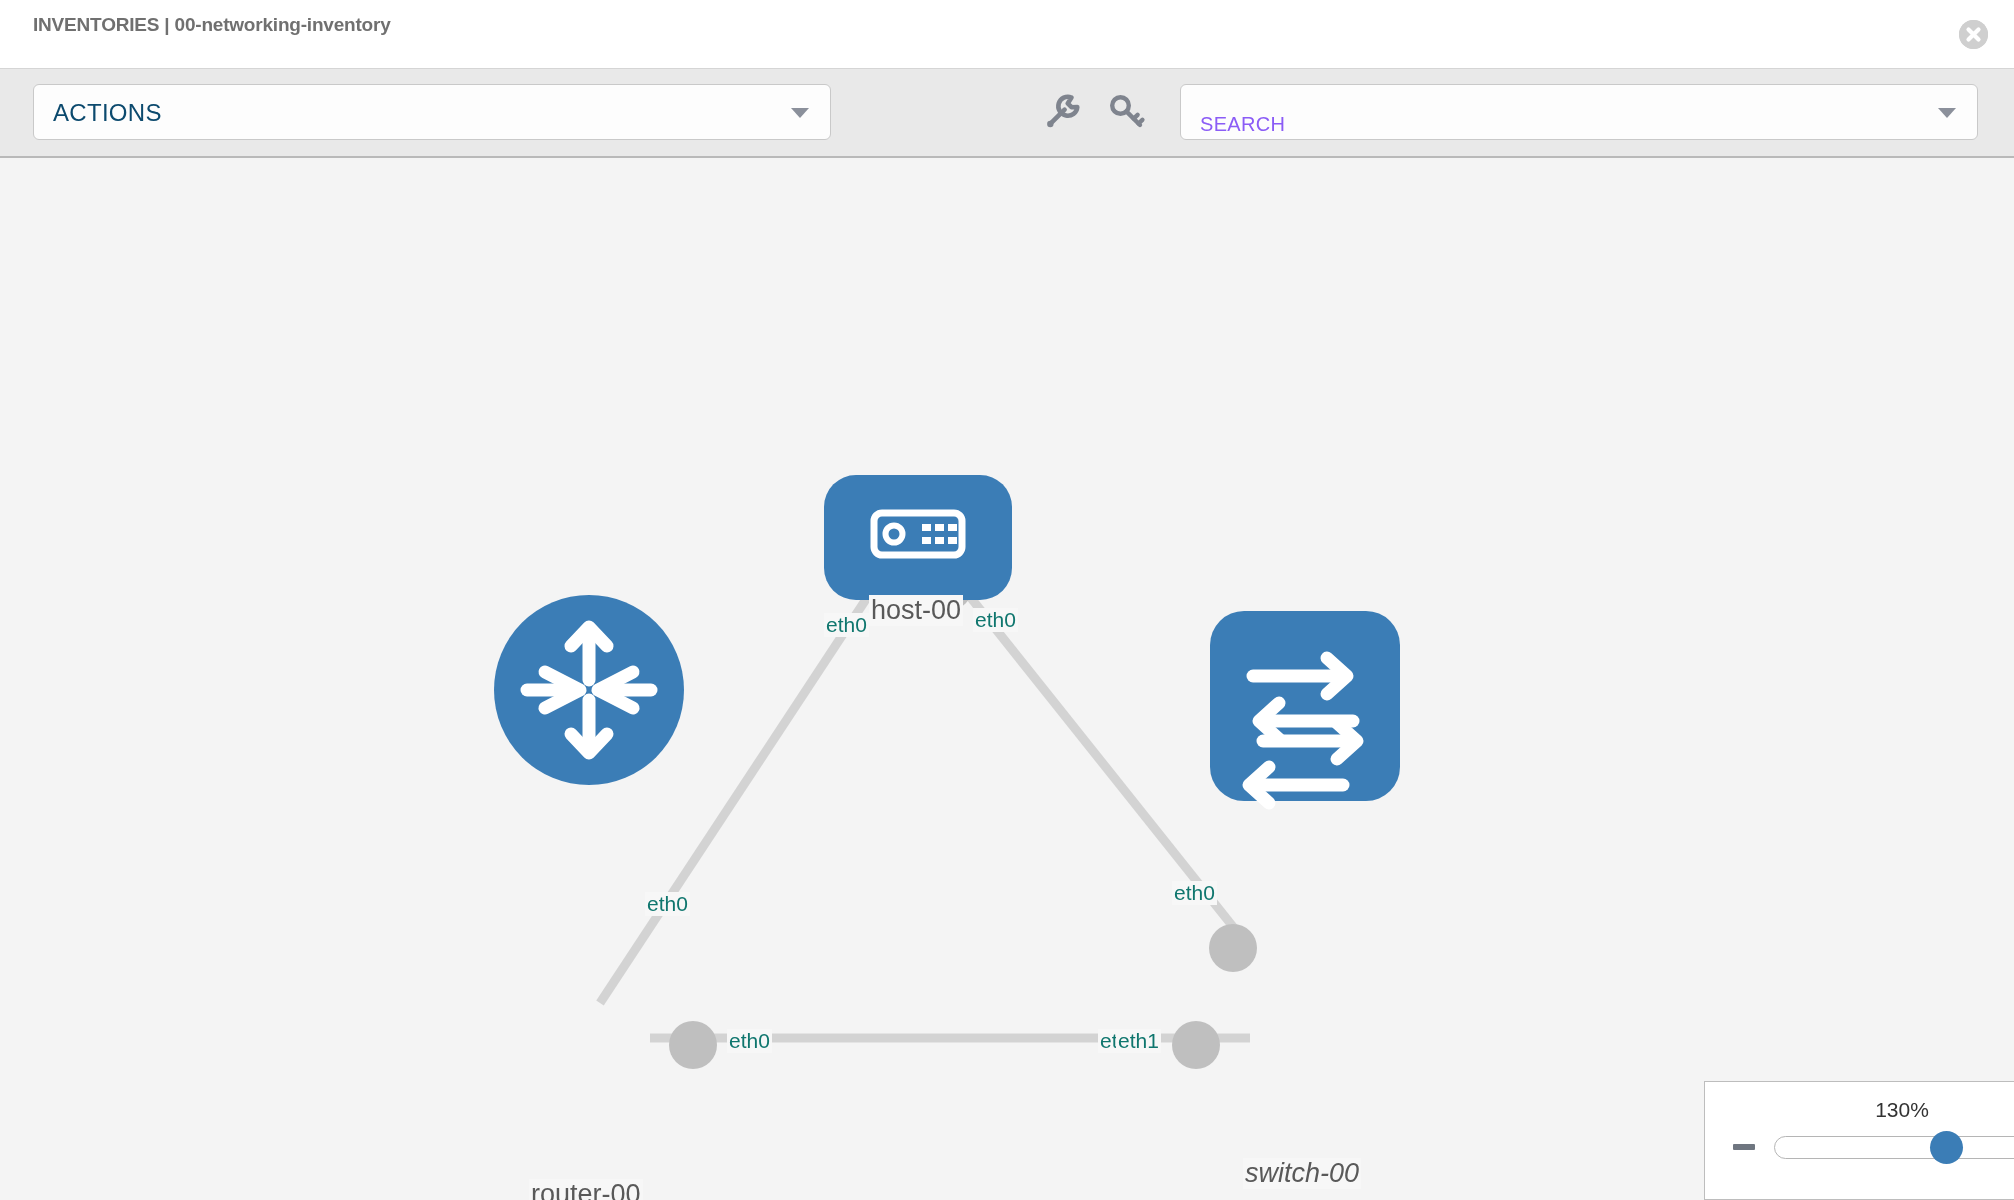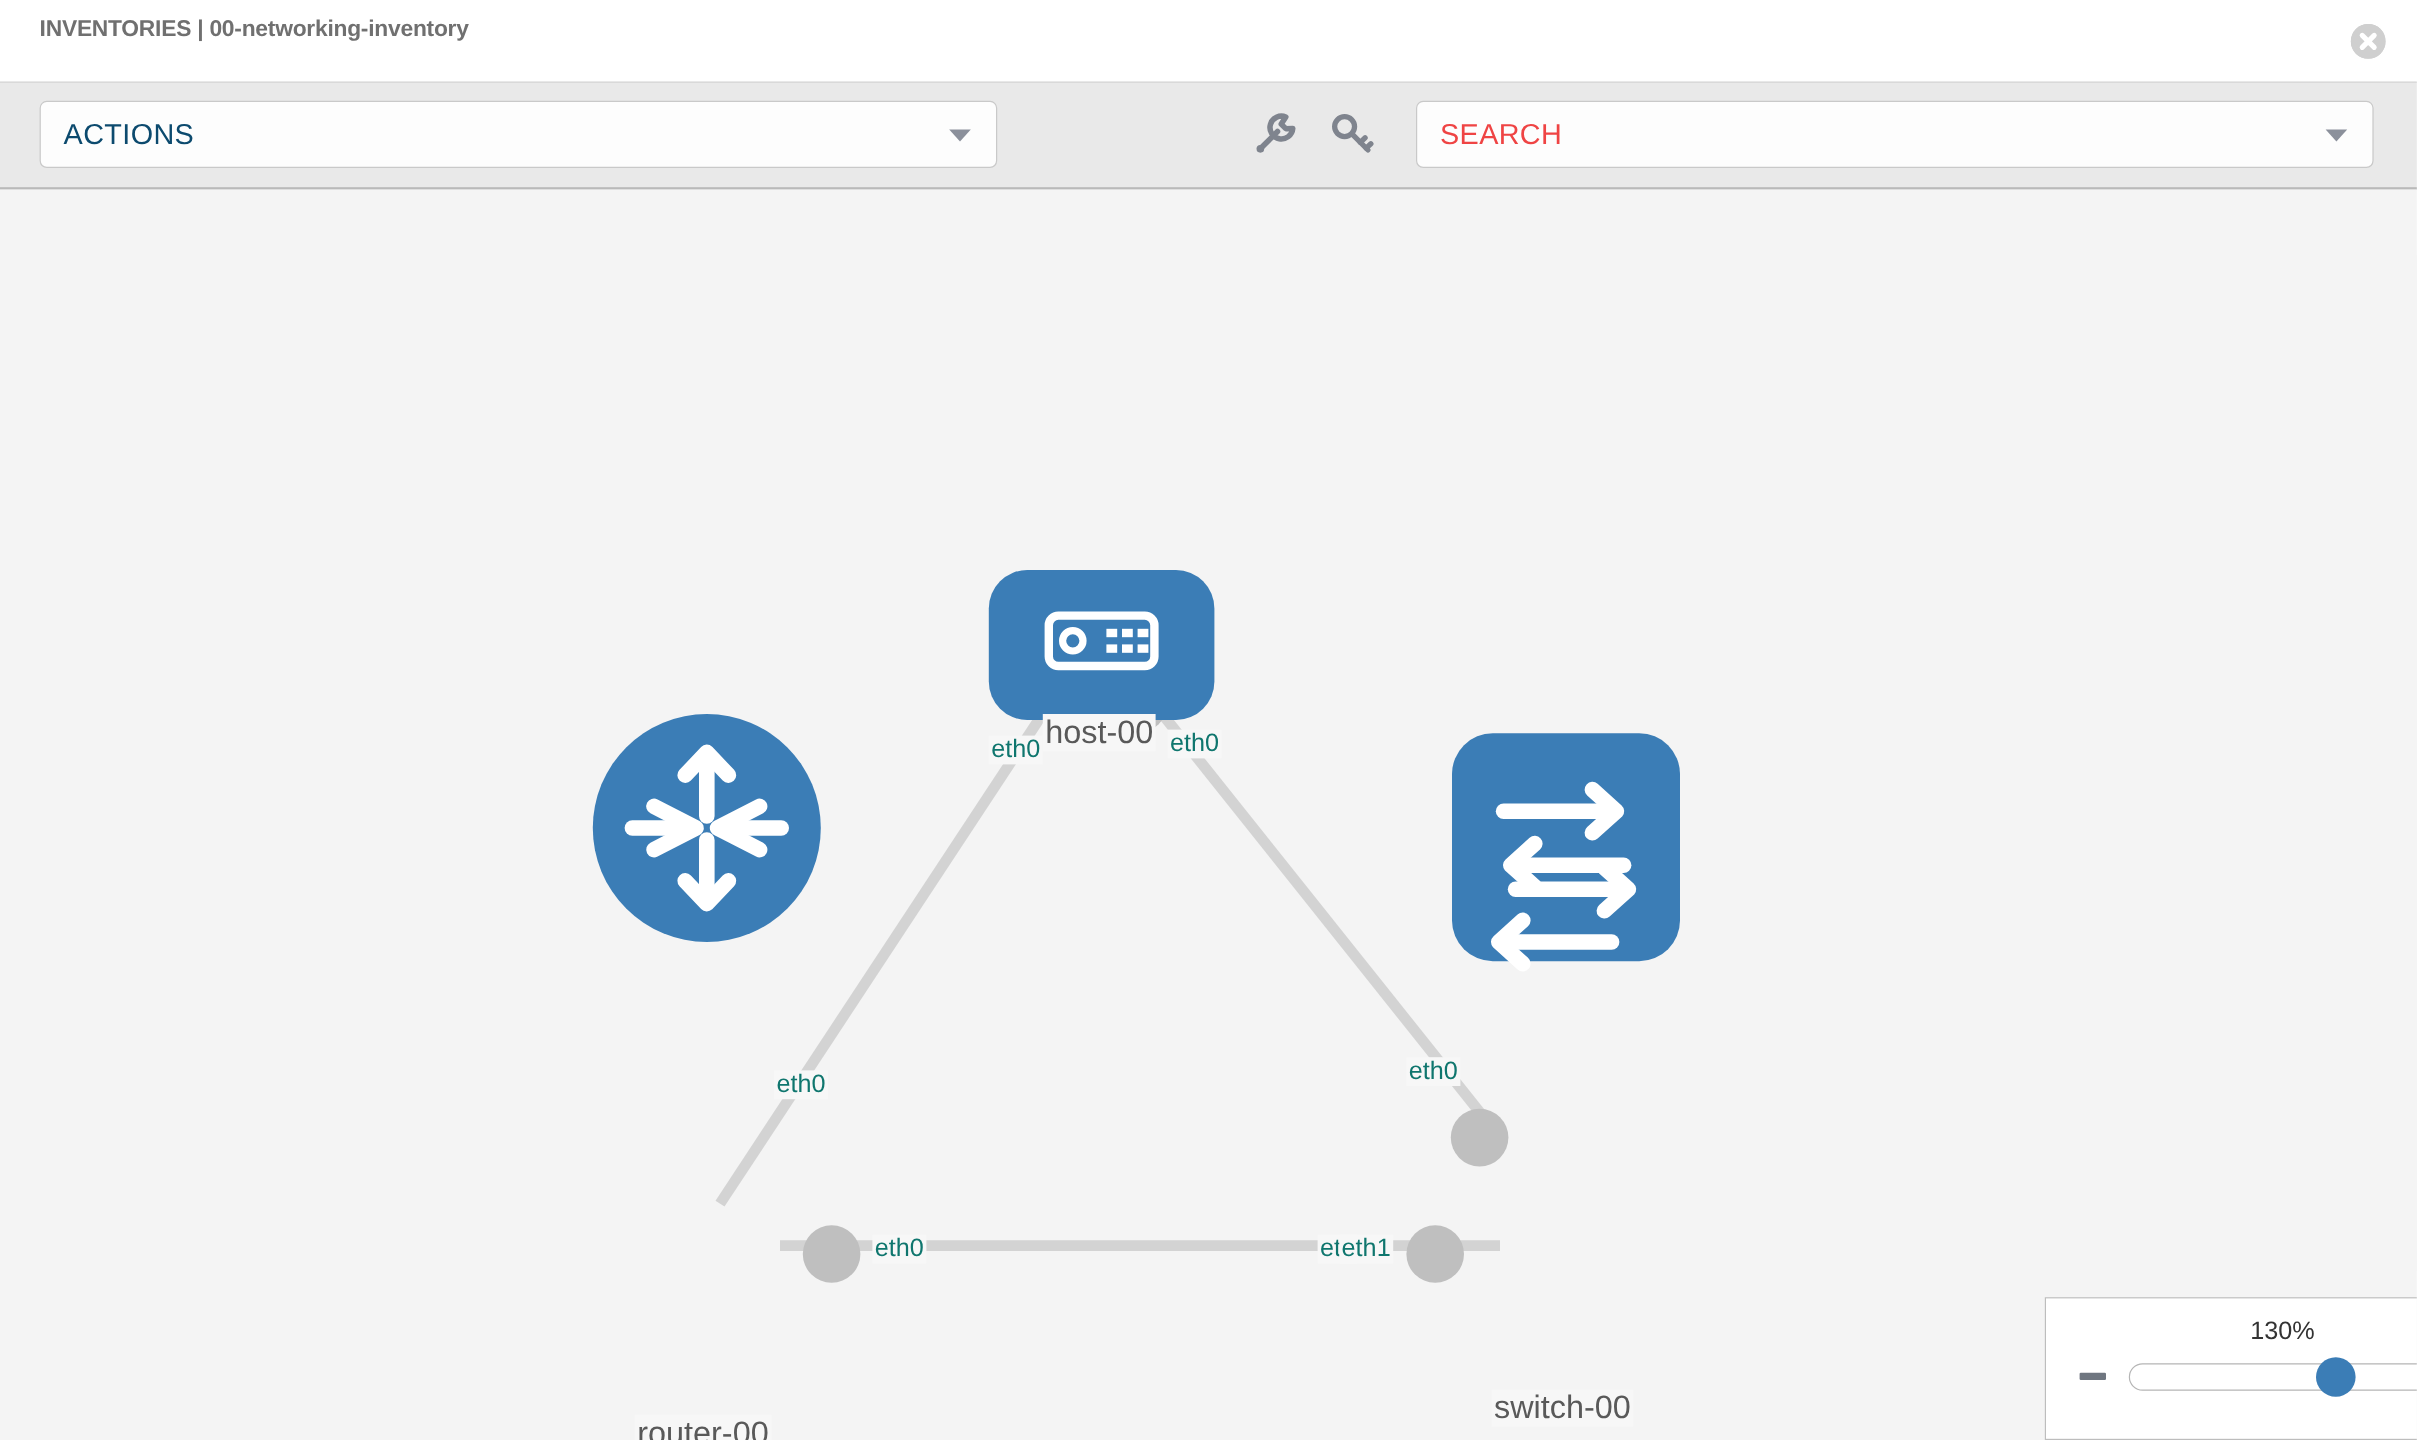--- a/index.html
+++ b/index.html
@@ -105,23 +105,23 @@
     height: 56px;
     background: #fdfdfd;
     border: 1px solid #c9c9c9;
     border-radius: 6px;
     box-sizing: border-box;
     cursor: text;
   }
   .search-box .label {
     position: absolute;
     left: 19px;
-    top: 14px;
-    font-size: 24px;
-    color: #ef4444;
+    top: 28px;
+    font-size: 20px;
+    color: #8b5cf6;
     letter-spacing: 0.3px;
   }
 
   
   .canvas {
     position: absolute;
     left: 0; top: 158px;
     width: 2014px;
     height: 1042px;
     background: #f4f4f4;
@@ -322,21 +322,21 @@
         <path d="M1263 583 L1355 583"></path>
         <path d="M1337 565 L1357 583 L1337 601"></path>
         <path d="M1343 627 L1251 627"></path>
         <path d="M1269 609 L1249 627 L1269 645"></path>
       </g>
     </g>
   </svg>
 
   <div class="node-label" style="left:869px; top:437px;">host-00</div>
   <div class="node-label" style="left:529px; top:1000px;margin-top:21px;">router-00</div>
-  <div class="node-label" style="left:1243px; top:1000px;">switch-00</div>
+  <div class="node-label" style="left:1243px; top:1000px;font-style:italic;">switch-00</div>
 
   <div class="edge-label" style="left:824px; top:455px;">eth0</div>
   <div class="edge-label" style="left:973px; top:450px;">eth0</div>
   <div class="edge-label" style="left:645px; top:734px;">eth0</div>
   <div class="edge-label" style="left:1172px; top:723px;">eth0</div>
   <div class="edge-label" style="left:727px; top:871px;">eth0</div>
   <div class="edge-label" style="left:1098px; top:871px;">eth</div>
   <div class="edge-label" style="left:1116px; top:871px;">eth1</div>
 
   <div class="zoom-panel" style="left:1704px; top:923px;">

